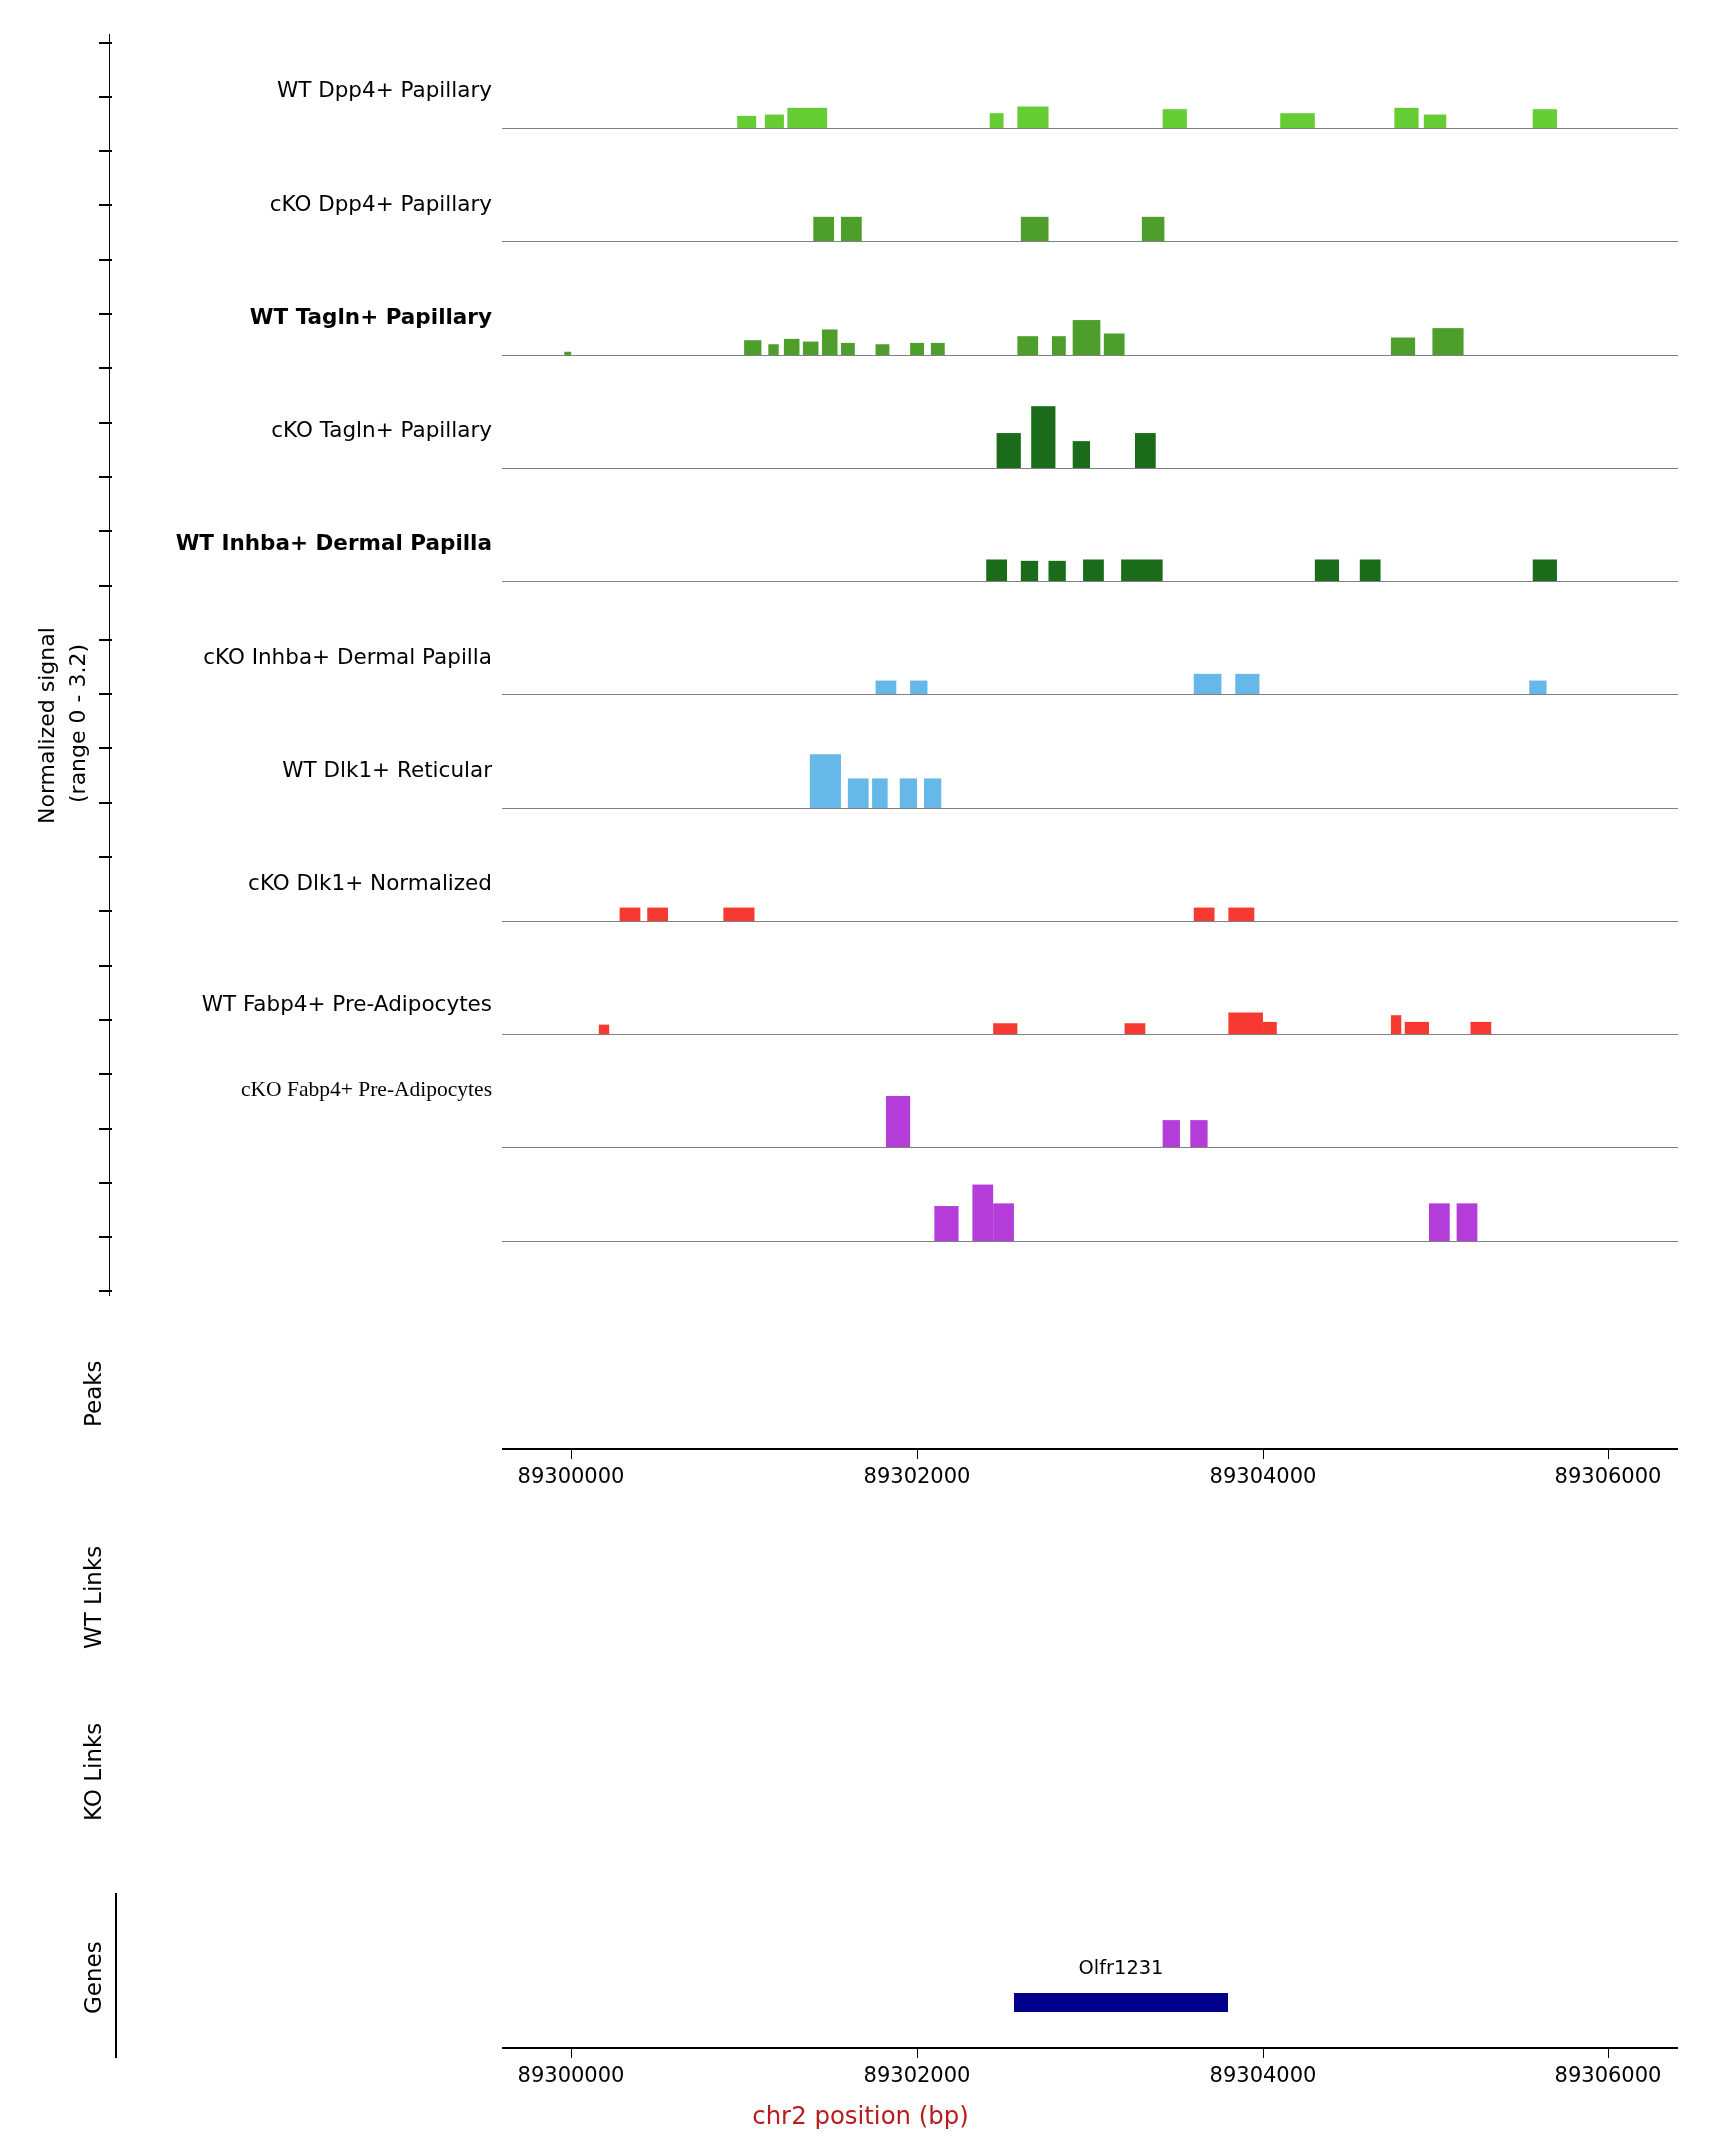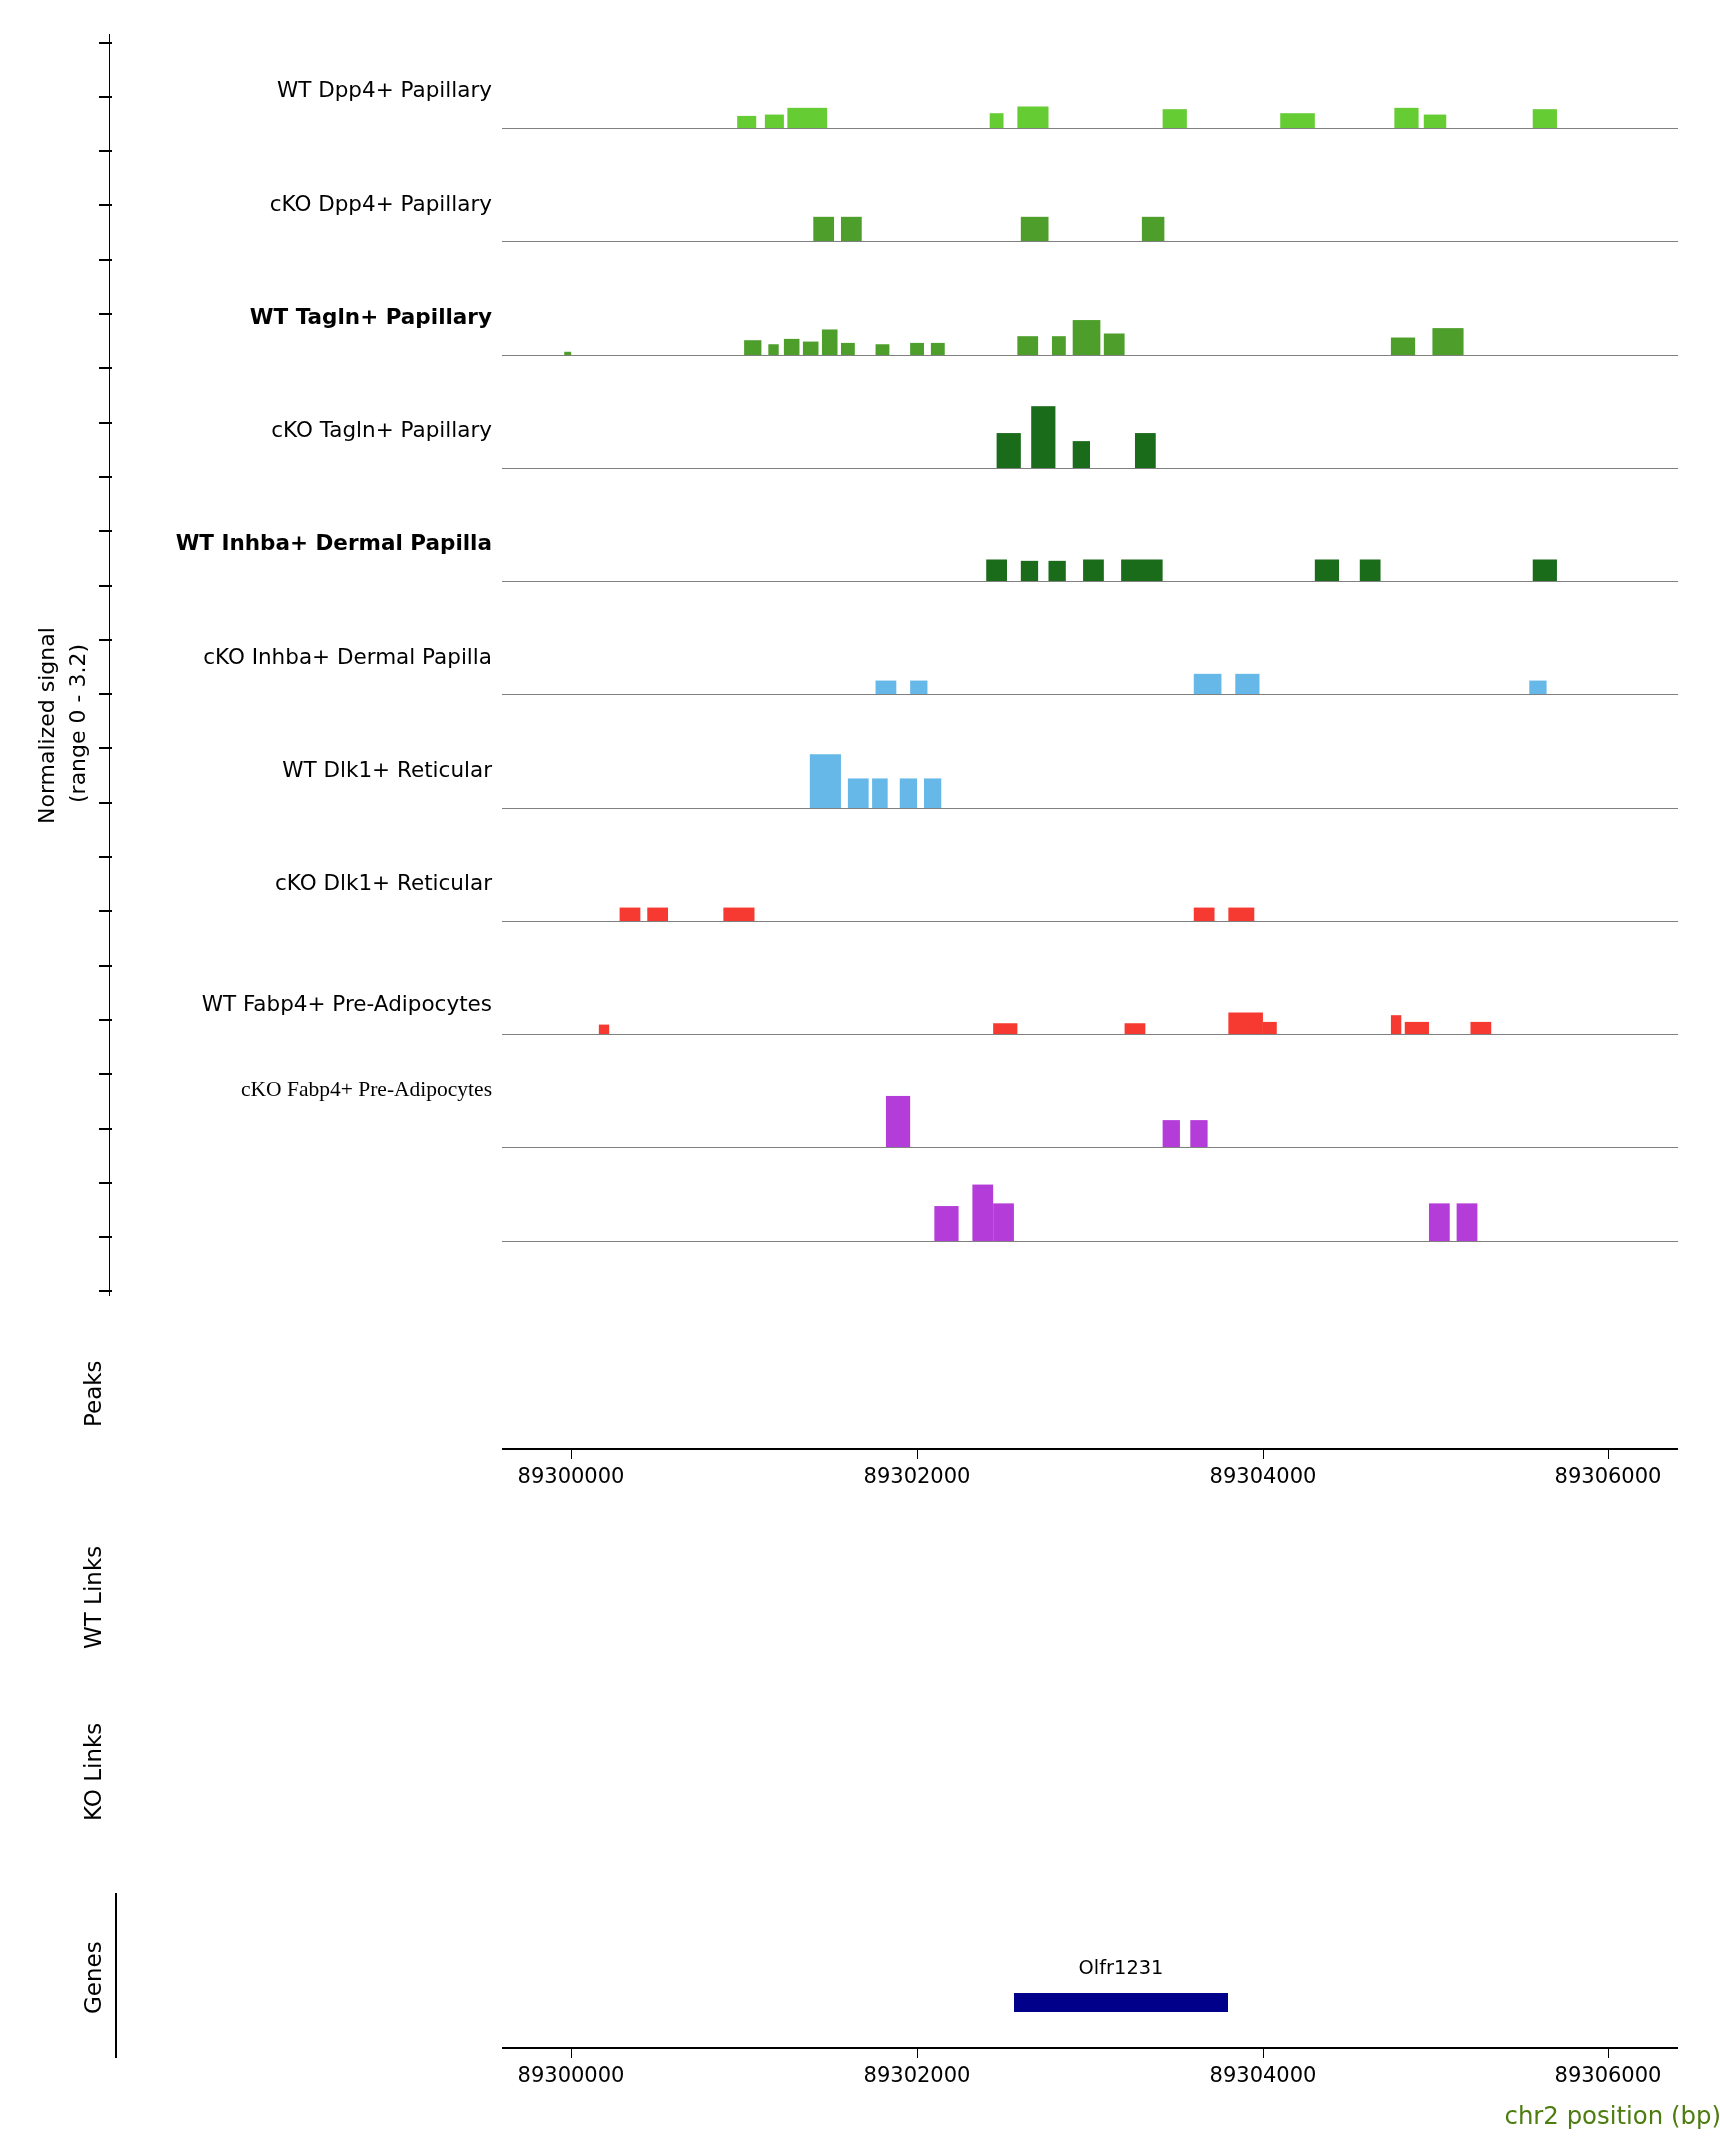--- a/index.html
+++ b/index.html
@@ -108,23 +108,23 @@
     position: absolute;
     font-size: 21px;
     text-align: center;
     transform: translateX(-50%);
     white-space: nowrap;
     color: #000;
   }
   .xaxis-title {
     position: absolute;
     font-size: 24.4px;
-    text-align: right;
+    text-align: center;
     width: 100%;
-    color: #4d7c0f;
+    color: #b91c1c;
   }
 
   
   .gene-box {
     position: absolute;
     background: #00008b;
     height: 18.6px;
   }
   .gene-name {
     position: absolute;
@@ -269,21 +269,21 @@
         <svg class="signal-canvas" viewBox="0 0 1000 100" preserveAspectRatio="none" style="height: 86px;">
           <rect x="100.00" y="84.38" width="17.65" height="15.63" fill="#f73a31"></rect>
           <rect x="123.53" y="84.38" width="17.65" height="15.63" fill="#f73a31"></rect>
           <rect x="188.24" y="84.38" width="26.47" height="15.63" fill="#f73a31"></rect>
           <rect x="588.24" y="84.38" width="17.65" height="15.63" fill="#f73a31"></rect>
           <rect x="617.65" y="84.38" width="22.06" height="15.63" fill="#f73a31"></rect>
         </svg>
         <div class="track-baseline"></div>
       </div>
       <div class="track" style="top: 949px; height: 86px;">
-        <div class="track-label" style="top: -79px;">cKO Dlk1+ Reticular</div>
+        <div class="track-label" style="top: -79px;">cKO Dlk1+ Normalized</div>
         <svg class="signal-canvas" viewBox="0 0 1000 100" preserveAspectRatio="none" style="height: 86px;">
           <rect x="82.35" y="89.06" width="8.82" height="10.94" fill="#f73a31"></rect>
           <rect x="417.65" y="87.50" width="20.59" height="12.50" fill="#f73a31"></rect>
           <rect x="529.41" y="87.50" width="17.65" height="12.50" fill="#f73a31"></rect>
           <rect x="617.65" y="75.00" width="29.41" height="25.00" fill="#f73a31"></rect>
           <rect x="647.06" y="85.94" width="11.76" height="14.06" fill="#f73a31"></rect>
           <rect x="755.88" y="78.13" width="8.82" height="21.87" fill="#f73a31"></rect>
           <rect x="767.65" y="85.94" width="20.59" height="14.06" fill="#f73a31"></rect>
           <rect x="823.53" y="85.94" width="17.65" height="14.06" fill="#f73a31"></rect>
         </svg>

